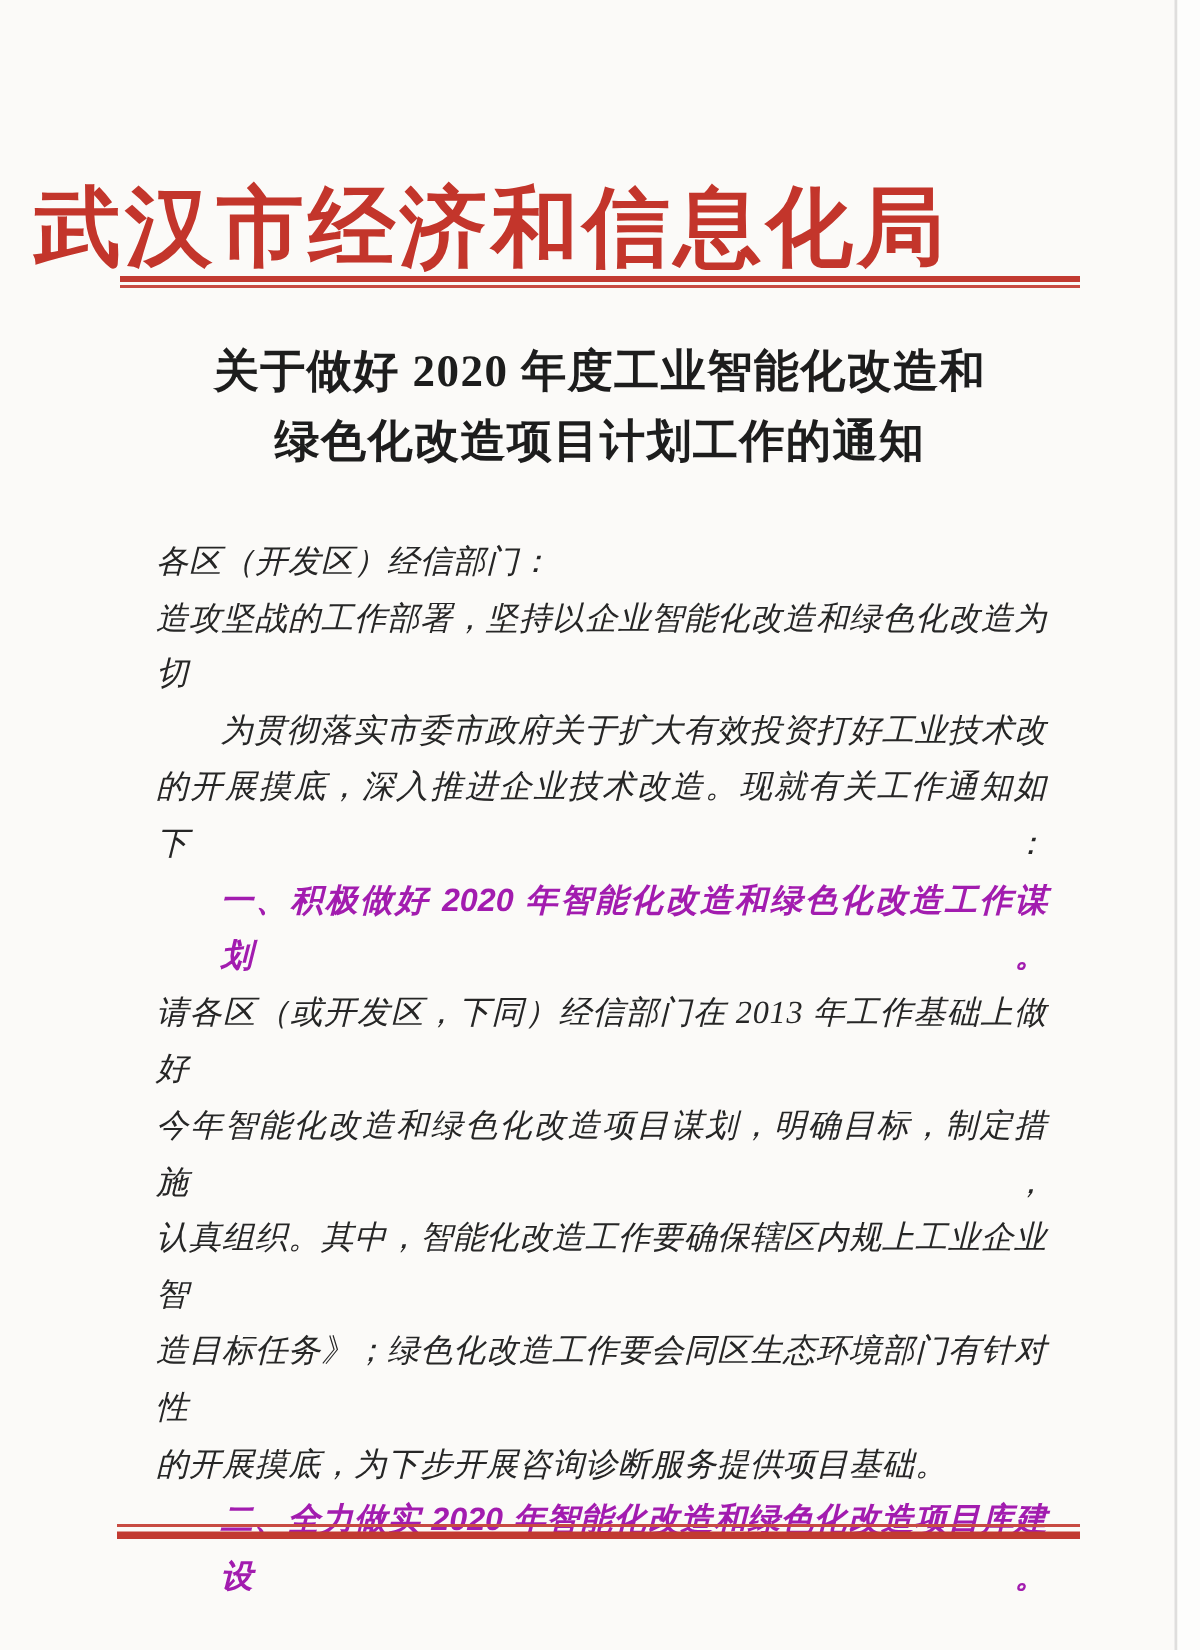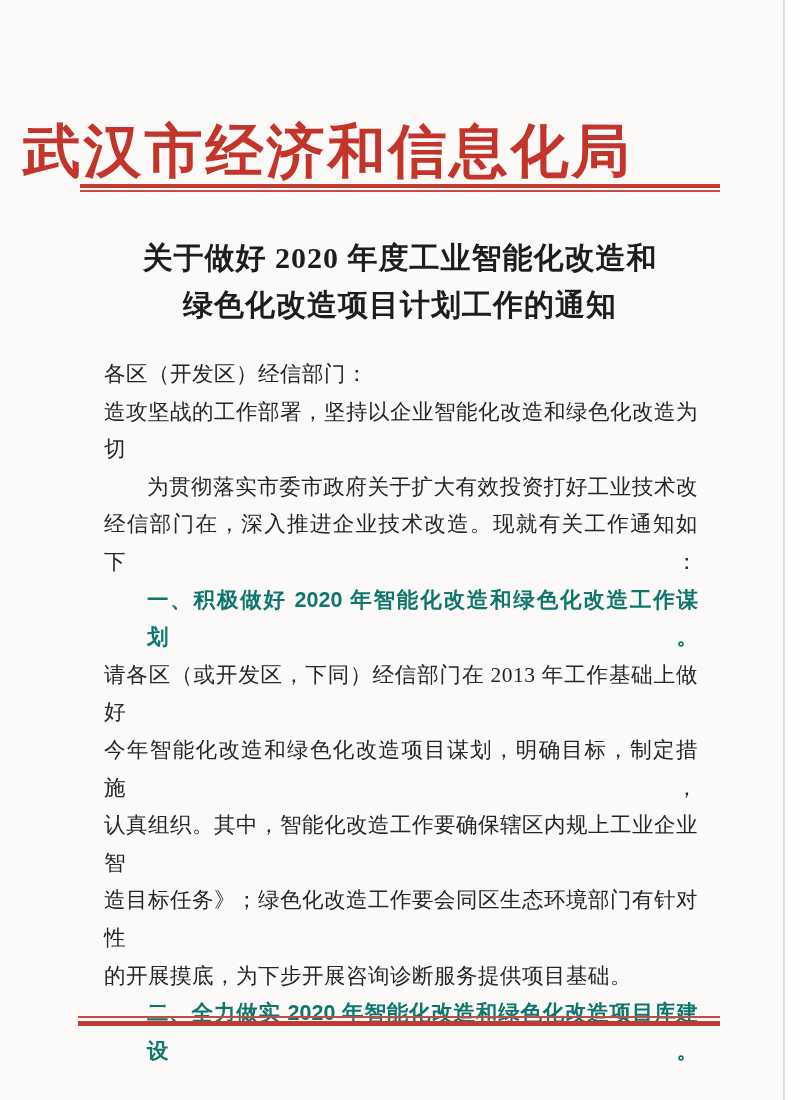--- a/index.html
+++ b/index.html
@@ -33,50 +33,51 @@
     white-space: nowrap;
     margin-top: 17px;
   }
   .header-rule { position: absolute; top: 184px; left: 80px; width: 640px; }
   .header-rule .thick { height: 4px; background: #c23a31; }
   .header-rule .gap   { height: 2px; }
   .header-rule .thin  { height: 2px; background: #c84b42; }
 
   
   .doc-title {
-    position: absolute; top: 234px; left: 0; width: 800px;
+    position: absolute; top: 224px; left: 0; width: 800px;
     text-align: center;
     color: #1d1d1d;
     font-size: 30px;
     font-weight: bold;
     line-height: 47px;
     letter-spacing: 1px;
   }
 
   
   .doc-body {
     position: absolute; top: 356px; left: 104px; width: 594px;
   }
   .bline {
     font-size: 21.5px;
     line-height: 37.6px;
     color: #262626;
     letter-spacing: 0.5px;
     text-align: left;
+    font-style: italic;
   }
   .bline.fill {
     text-align: justify;
     text-align-last: justify;
   }
   .bline.indent { padding-left: 43px; }
   .bline.bold {
     font-family: "Liberation Sans", sans-serif;
     font-weight: bold;
     letter-spacing: 0;
-    color: #0f766e;
+    color: #a21caf;
   }
 
   
   .footer-rule { position: absolute; top: 1016px; left: 78px; width: 642px; }
   .footer-rule .thin  { height: 2px; background: #c84b42; }
   .footer-rule .gap   { height: 3px; }
   .footer-rule .thick { height: 5px; background: #c23a31; }
 </style>
 </head>
 <body>
@@ -91,21 +92,21 @@
 
 <div class="doc-title">
   <div>关于做好 2020 年度工业智能化改造和</div>
   <div>绿色化改造项目计划工作的通知</div>
 </div>
 
 <div class="doc-body">
     <div class="bline">各区（开发区）经信部门：</div>
     <div class="bline fill">造攻坚战的工作部署，坚持以企业智能化改造和绿色化改造为切</div>
     <div class="bline fill indent">为贯彻落实市委市政府关于扩大有效投资打好工业技术改</div>
-    <div class="bline fill">经信部门在，深入推进企业技术改造。现就有关工作通知如下：</div>
+    <div class="bline fill">的开展摸底，深入推进企业技术改造。现就有关工作通知如下：</div>
     <div class="bline fill indent bold">一、积极做好 2020 年智能化改造和绿色化改造工作谋划。</div>
     <div class="bline fill">请各区（或开发区，下同）经信部门在 2013 年工作基础上做好</div>
     <div class="bline fill">今年智能化改造和绿色化改造项目谋划，明确目标，制定措施，</div>
     <div class="bline fill">认真组织。其中，智能化改造工作要确保辖区内规上工业企业智</div>
     <div class="bline fill">造目标任务》；绿色化改造工作要会同区生态环境部门有针对性</div>
     <div class="bline">的开展摸底，为下步开展咨询诊断服务提供项目基础。</div>
     <div class="bline fill indent bold">二、全力做实 2020 年智能化改造和绿色化改造项目库建设。</div>
   </div>
 
 <div class="footer-rule">

